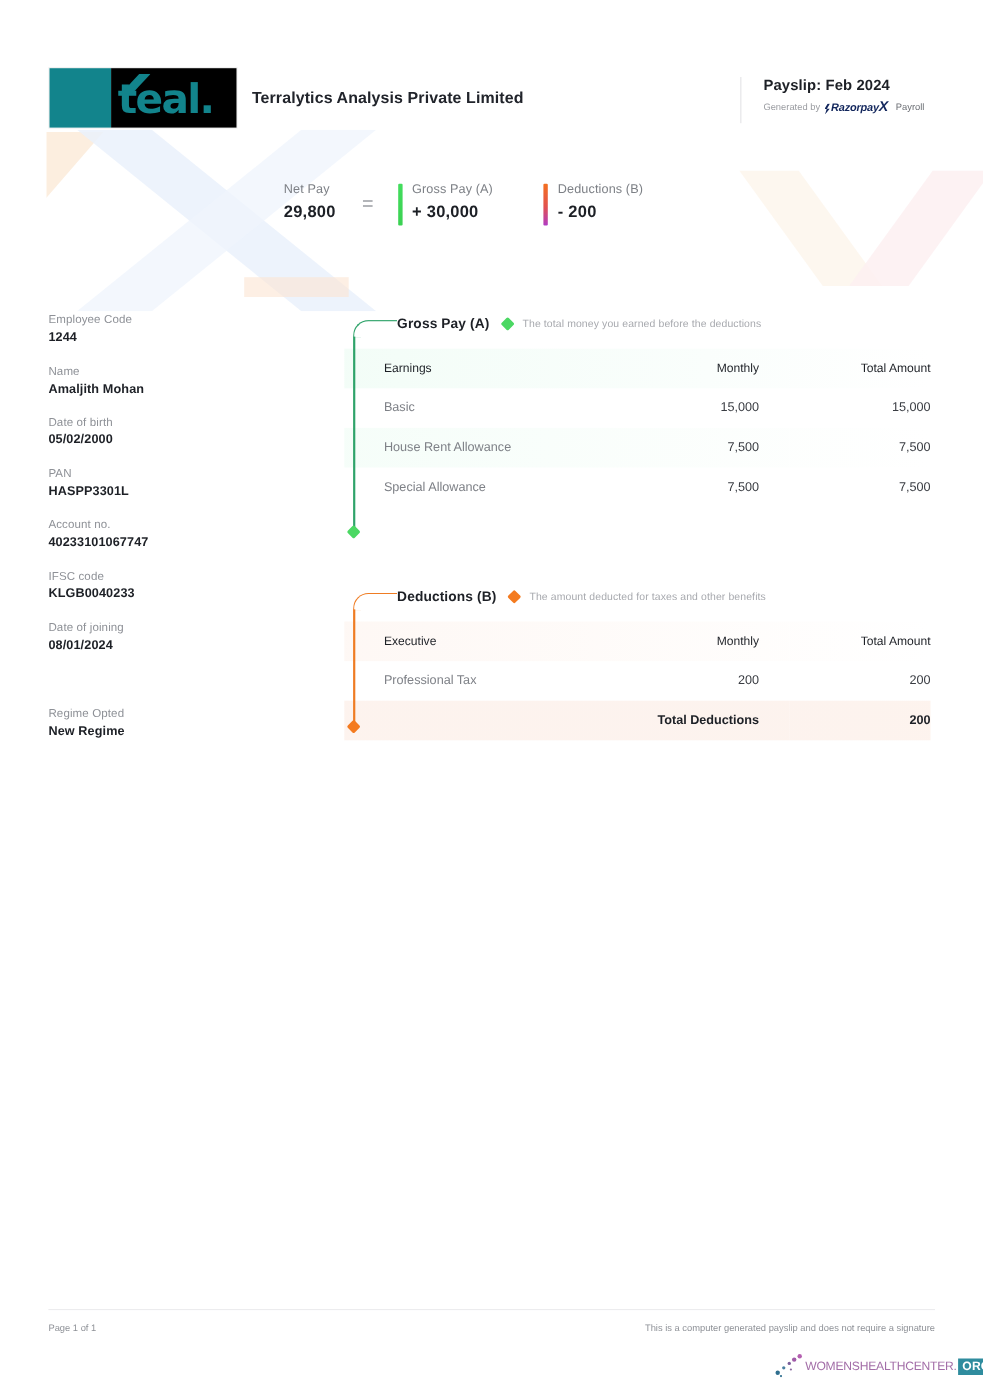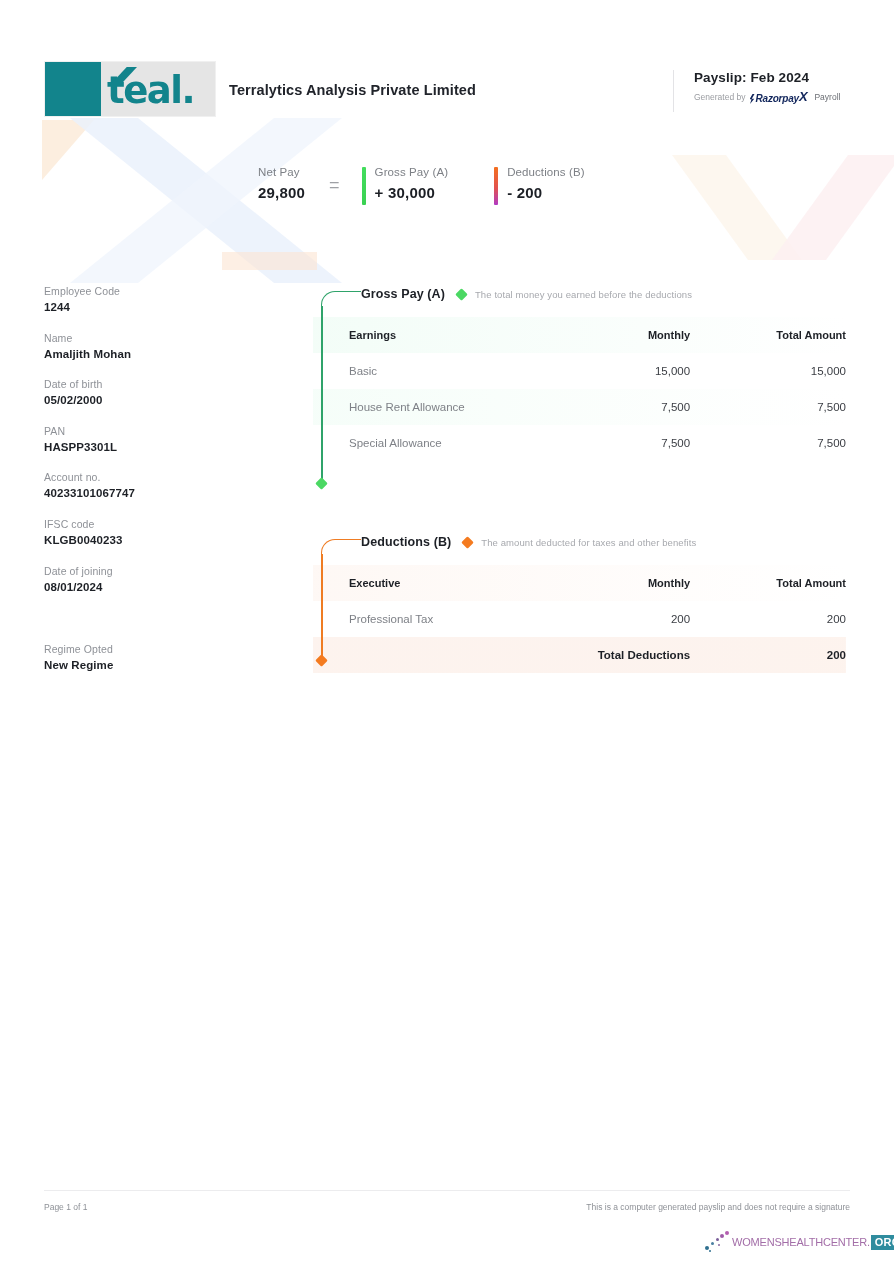--- a/index.html
+++ b/index.html
@@ -32,21 +32,21 @@
   }
 
   
   .header { position:absolute; left:0; top:0; width:894px; height:120px; z-index:3; }
   .logo-wrap {
     position:absolute; left:44px; top:61px; width:172px; height:56px;
     display:flex; align-items:stretch; border:1px solid #f0f0f0; background:#fff;
   }
   .logo-block { width:56px; background:#12848c; }
   .logo-mark {
-    flex:1; position:relative; background:#e5e5e5;
+    flex:1; position:relative; background:#000000;
     display:flex; align-items:center; justify-content:flex-start;
   }
   .logo-text {
     font-family:"DejaVu Sans", sans-serif;
     font-weight:700; font-size:37px; letter-spacing:-1.5px;
     color:#12848c; line-height:1; margin-left:6px; margin-top:3px;
   }
   .logo-slash {
     position:absolute; left:9px; top:5px; width:27px; height:18px;
     background:#12848c;
@@ -122,21 +122,21 @@
     position:absolute; left:-3.6px; width:9px; height:9px; transform:rotate(45deg);
     background:currentColor; border-radius:1.5px;
   }
   .bracket.green { color:#2fa36a; }
   .bracket.green .tip { background:#4bd863; }
   .bracket.orange { color:#ef7c23; }
   .bracket.orange .tip { background:#f47b20; }
 
   table.pay { width:100%; border-collapse:collapse; table-layout:fixed; margin-top:12px; }
   table.pay th, table.pay td { padding:0; height:36px; vertical-align:middle; }
-  table.pay th { font-size:11px; font-weight:700; color:#1d2026; }
+  table.pay th { font-size:11px; font-weight:400; color:#1d2026; }
   table.pay td { font-size:11.5px; }
   .c-name { width:50%; padding-left:36px !important; text-align:left; }
   .c-mon  { width:26%; text-align:right; padding-right:28px !important; }
   .c-tot  { width:24%; text-align:right; padding-right:0px !important; }
   td.c-name { color:#7e8187; }
   td.c-mon, td.c-tot { color:#3a3d43; }
   tr.total-row td { font-weight:700; color:#1d2026; font-size:11.5px; }
 
   
   .sec-gross tr.hrow { background:linear-gradient(90deg, rgba(233,251,241,.55) 0%, rgba(240,252,246,.35) 60%, rgba(255,255,255,0) 100%); }

